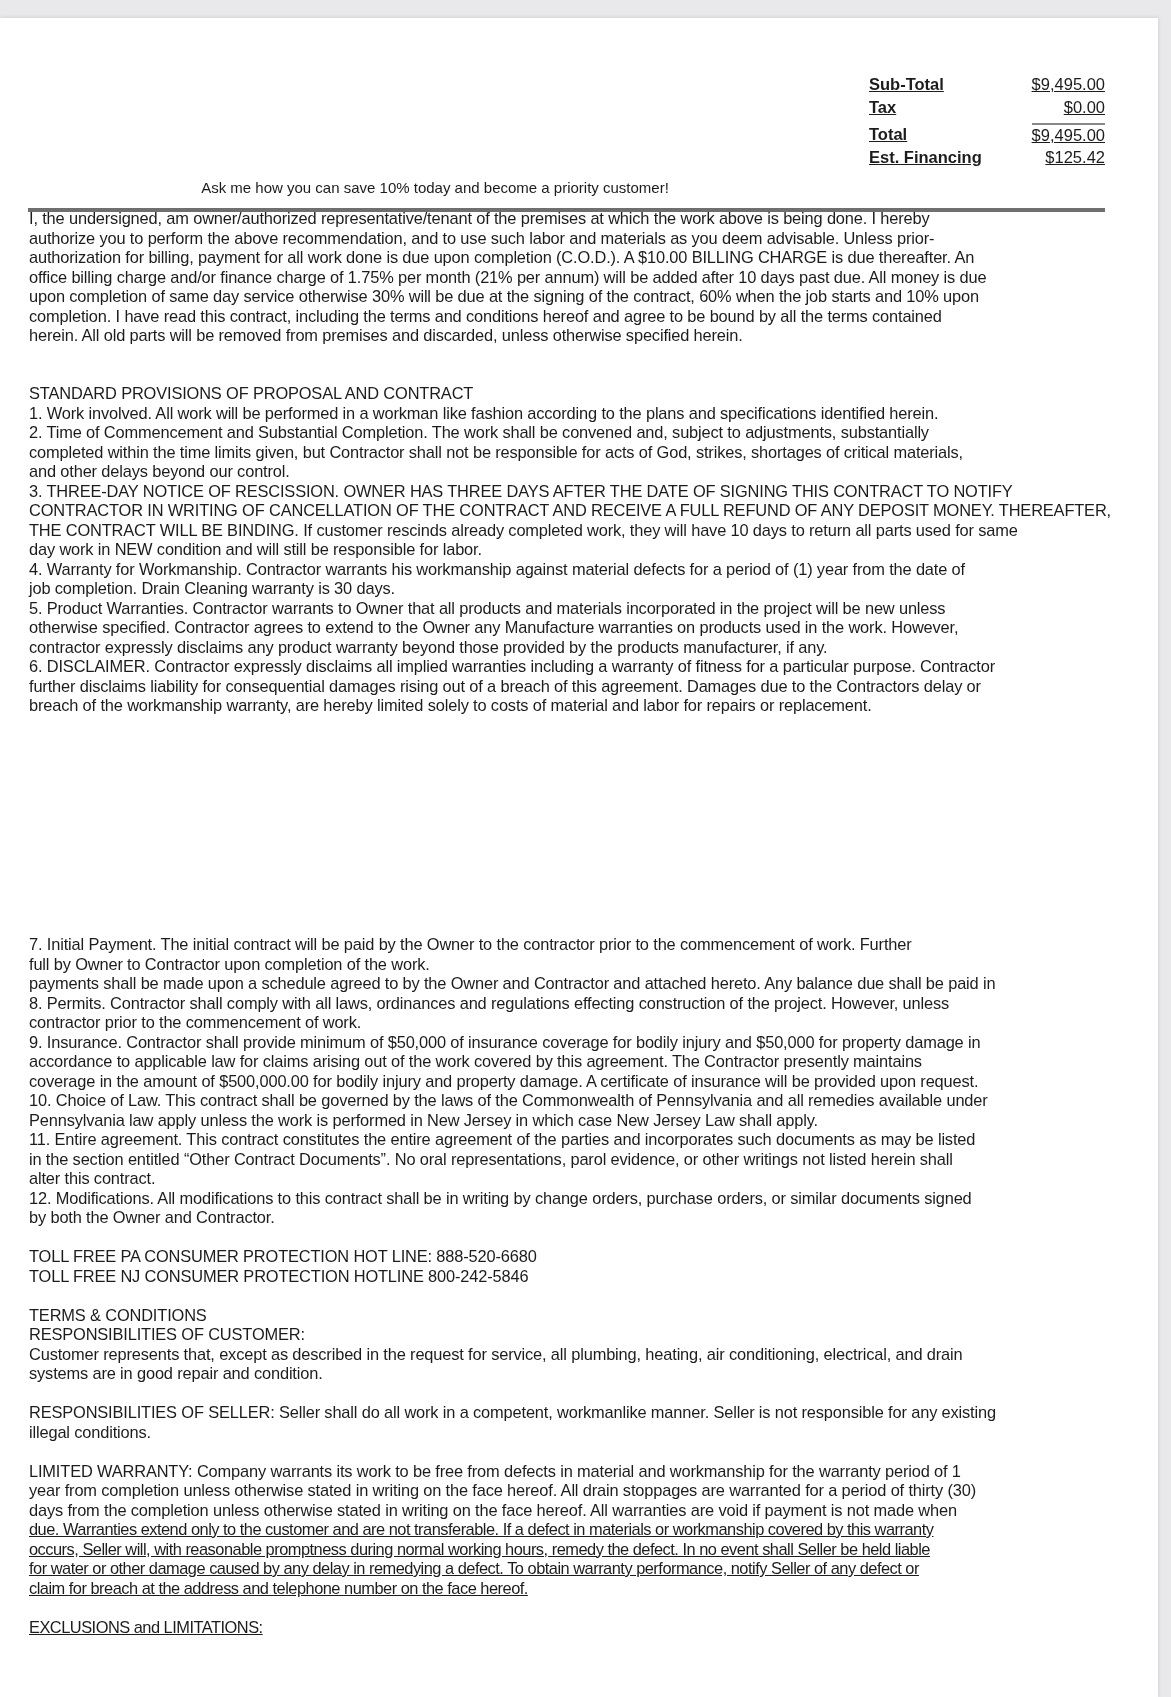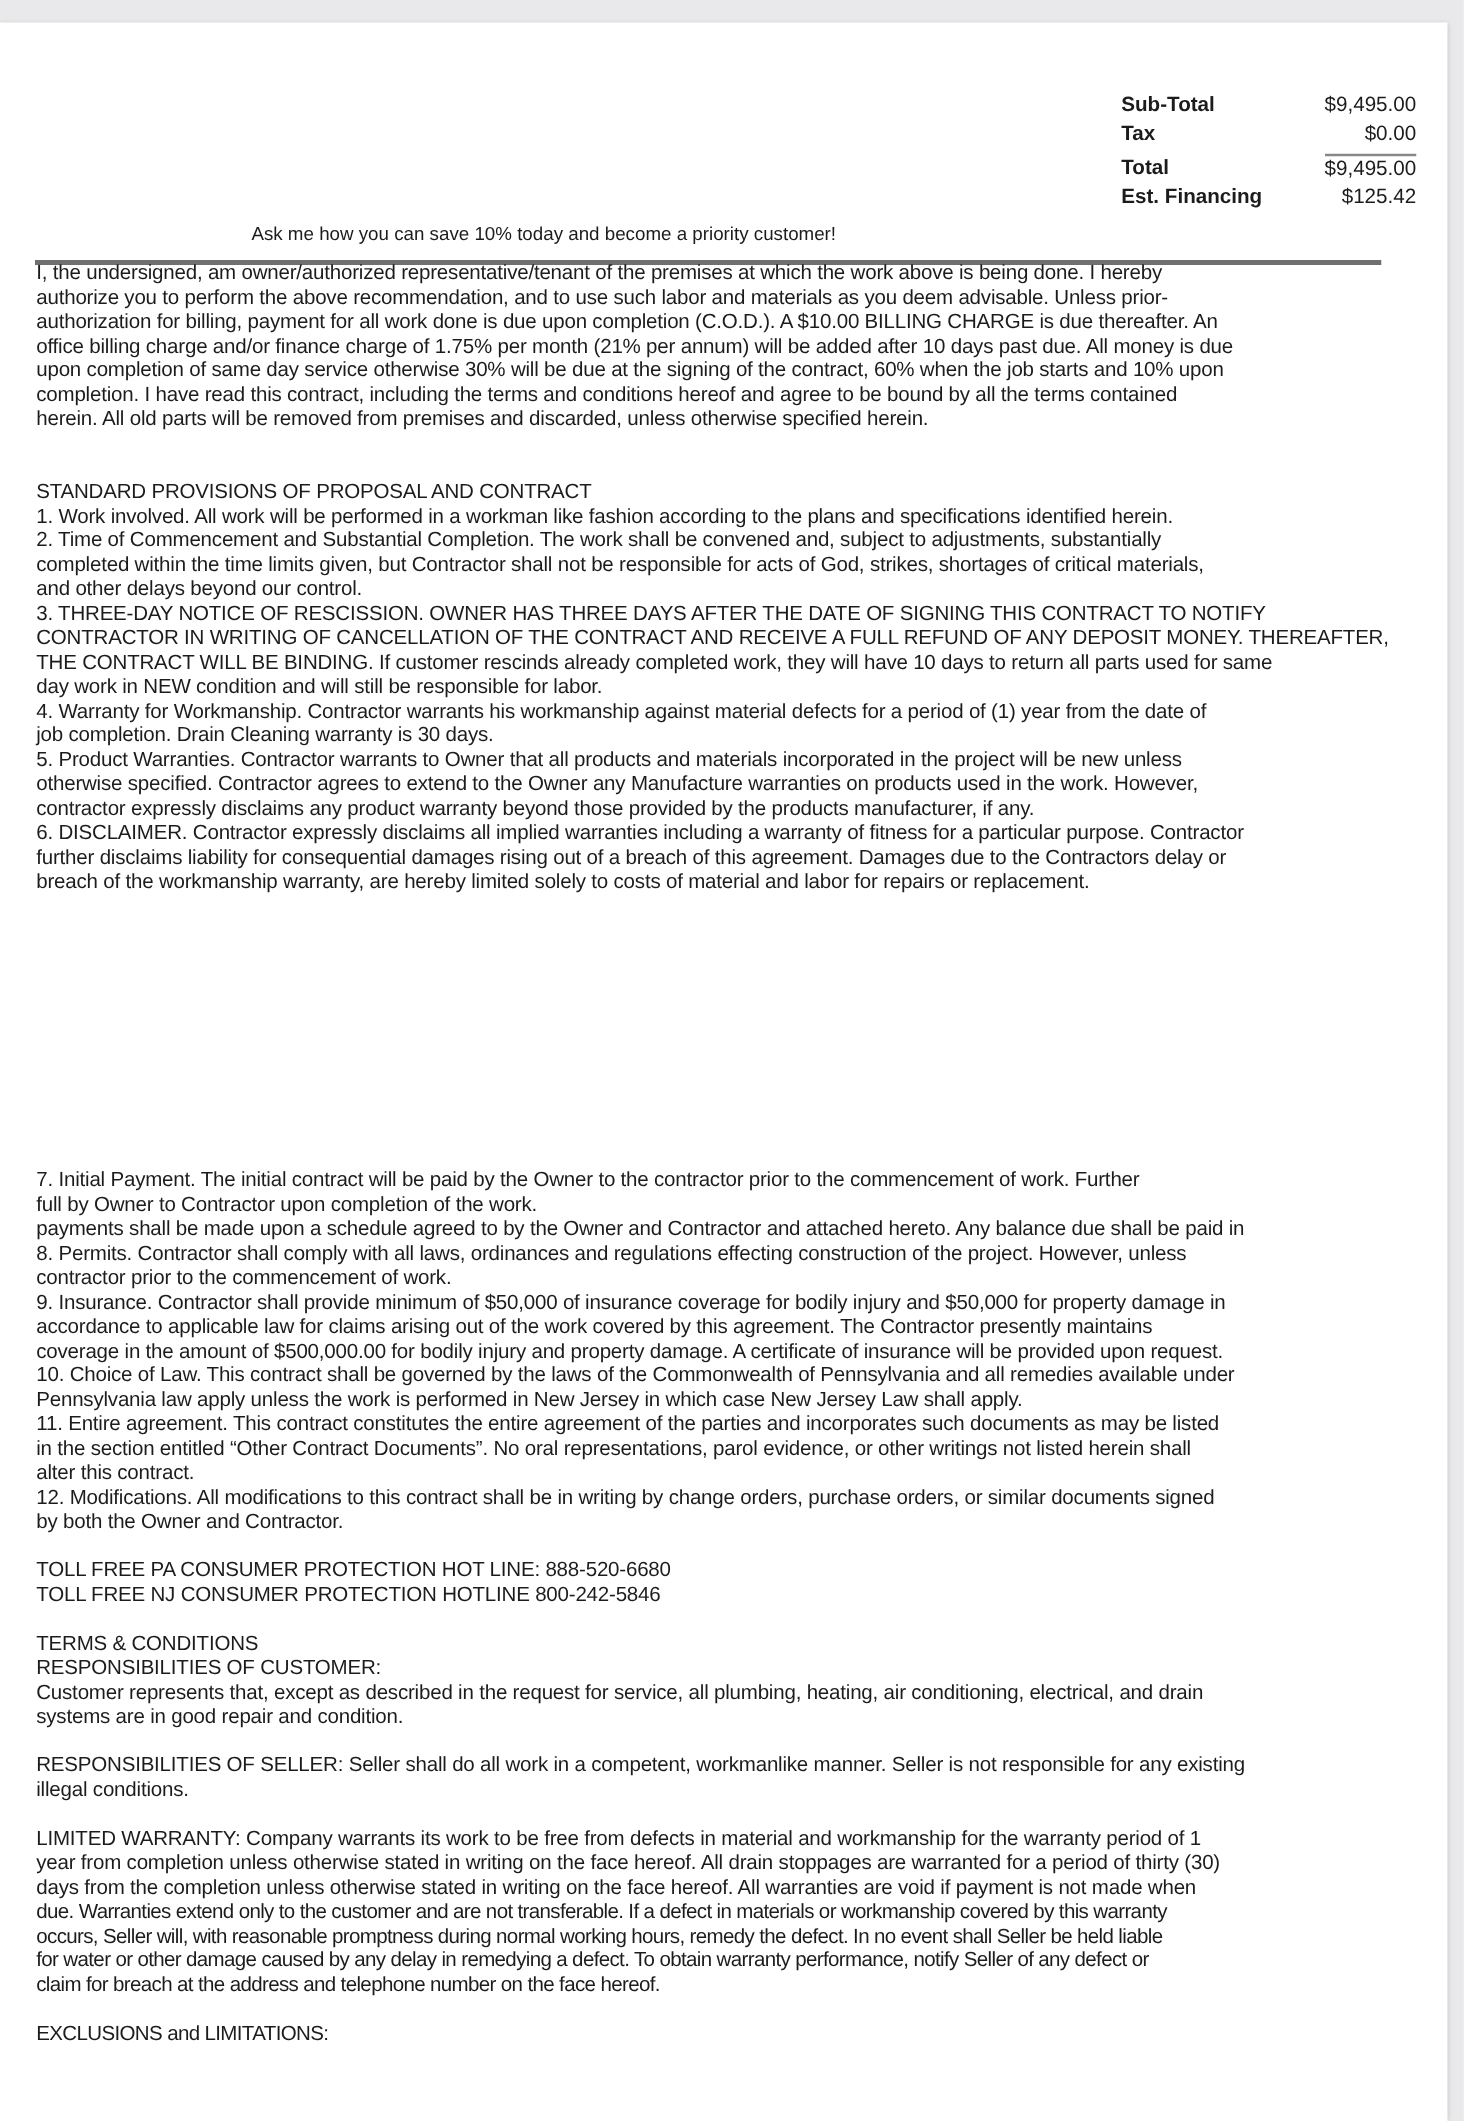--- a/index.html
+++ b/index.html
@@ -9,22 +9,22 @@
     font-family: "Liberation Sans", "DejaVu Sans", sans-serif;
     color: #1c1c1c;
   }
   .page {
     position: absolute; left: 0; top: 18px;
     width: 1158px; height: 1679px;
     background: #ffffff;
     box-shadow: 0 0 4px rgba(0,0,0,0.15);
   }
   .summary {
-    position: absolute; left: 897px; top: 55px; width: 236px;
-    font-size: 16.5px; line-height: 23px;
+    position: absolute; left: 869px; top: 55px; width: 236px;
+    font-size: 16.5px; line-height: 23px; text-decoration: underline;
   }
   .summary .row { display: flex; justify-content: space-between; }
   .summary .label { font-weight: bold; }
   .summary .value { text-align: right; }
   .summary .gap { height: 4px; }
   .summary .value.overlined { border-top: 2px solid #888; line-height: 21px; }
   .promo {
     position: absolute; left: 0; width: 1130px; top: 160px;
     text-align: center; font-size: 15px; line-height: 20px;
     padding-left: 0;
@@ -37,21 +37,21 @@
   .body-text {
     position: absolute; left: 29px; width: 1090px;
     font-size: 16.4px; line-height: 19.5px;
     letter-spacing: -0.15px;
   }
   .body-text p { margin: 0; }
   .block-1 { top: 191px; }
   .block-2 { top: 366px; }
   .block-3 { top: 917px; }
   .spacer { height: 19.5px; }
-  .compressed { letter-spacing: -0.5px; }
+  .compressed { letter-spacing: -0.5px; text-decoration: underline; }
 </style>
 </head>
 <body>
 
 <div class="page">
 
   <div class="summary">
     <div class="row">
       <span class="label">Sub-Total</span>
       <span class="value">$9,495.00</span>

